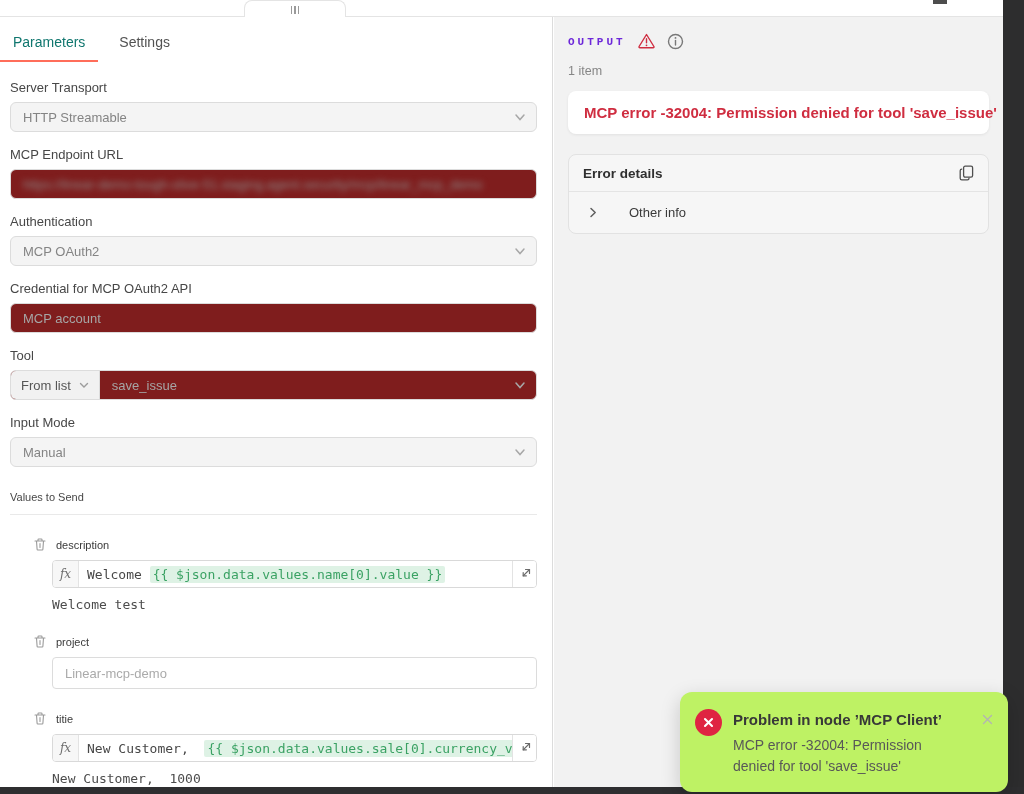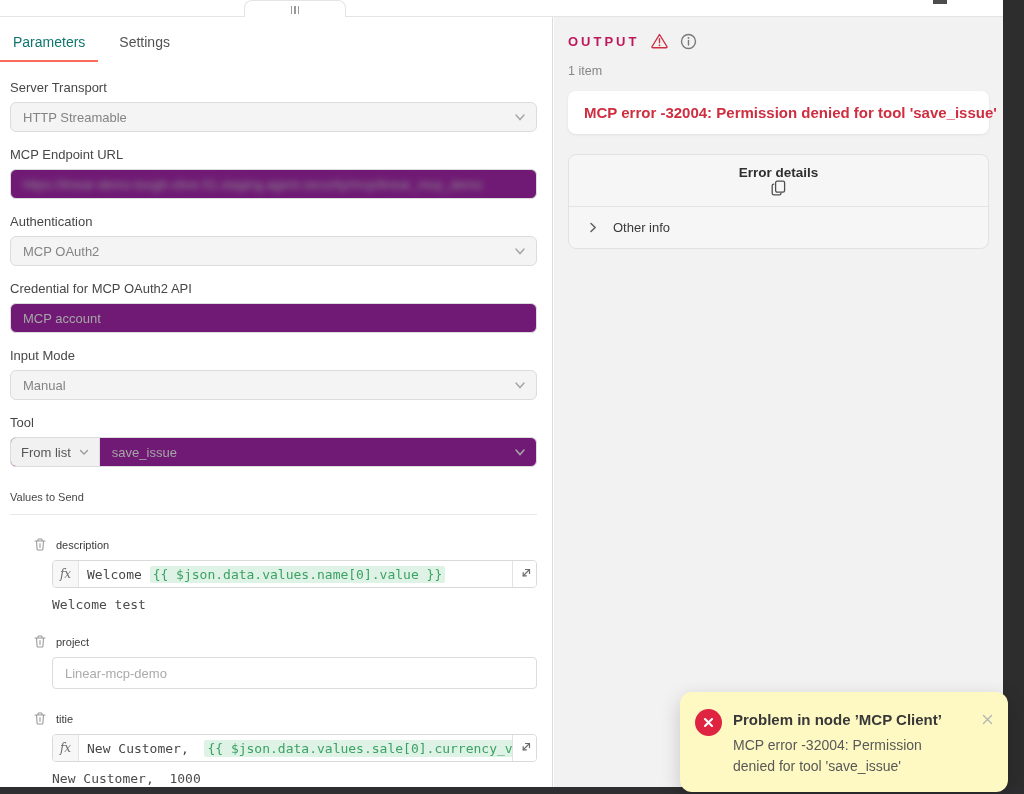--- a/index.html
+++ b/index.html
@@ -34,21 +34,21 @@
   .tab.active { color:#0f766e; font-weight:500; border-bottom:2px solid #ff6d5a; }
   .tab + .tab { margin-left:8px; }
 
   
   .form { padding:18px 15px 0 10px; }
   .group { margin-bottom:15px; }
   .flabel { display:block; font-size:13px; color:#474747; margin-bottom:7px; }
   .control { position:relative; height:30px; border:1px solid #dcdcdc; border-radius:6px;
     display:flex; align-items:center; font-size:13px; overflow:hidden; }
   .control.disabled { background:#f4f4f4; color:#848484; }
-  .control.white { background:#701a75; color:#a6a6a6; }
+  .control.white { background:#7f1d1d; color:#a6a6a6; }
   .control .val { padding-left:12px; white-space:nowrap; overflow:hidden; }
   .chev { position:absolute; right:10px; top:50%; transform:translateY(-50%); color:#a7a7a7; display:flex; }
   .blurred { filter:blur(3px); color:#8c8c8c; }
 
   .combo-seg { height:100%; display:flex; align-items:center; gap:8px; padding:0 10px;
     background:#f1f1f1; border-right:1px solid #dcdcdc; color:#565656; flex:0 0 auto; }
   .combo-seg .chev-inline { color:#9c9c9c; display:flex; }
 
   .section-label { font-size:11px; color:#474747;margin-top:24px; }
   .section-rule { border:none; border-top:1px solid #e9e9e9; margin-top:9px; }
@@ -69,38 +69,38 @@
     font-family:"DejaVu Sans Mono", monospace; font-size:13px; color:#474747; }
   .expr-hl { background:#def2e5; color:#3ba264; border-radius:2px; padding:1px 3px; }
   .expr-open { width:24px; flex:0 0 auto; background:#fff; border-left:1px solid #e3e3e3;
     display:flex; align-items:center; justify-content:center; color:#6b6b6b; cursor:pointer; }
   .preview { margin:9px 0 0 42px; font-family:"DejaVu Sans Mono", monospace; font-size:13px; color:#4c4c4c; white-space:pre; }
   .plain-input { height:28px; border:1px solid #dcdcdc; border-radius:4px; background:#fff;
     display:flex; align-items:center; padding:15px 12px; font-size:13px; color:#aaa; }
 
   
   .output-header { display:flex; align-items:center; gap:11px; }
-  .output-title { font-size:13px; font-weight:600; letter-spacing:3px; color:#be185d; }
+  .output-title { font-size:11px; font-weight:600; letter-spacing:3px; color:#6d28d9;font-family:Liberation Mono, monospace; }
   .warn-ic { color:#cf2d40; display:flex; }
   .info-ic { color:#787878; display:flex; }
   .items-count { margin-top:14px; font-size:12.5px; color:#868686; }
   .error-card { margin-top:13px; height:43px; background:#fff; border-radius:8px;
     box-shadow:0 1px 3px rgba(0,0,0,0.07); display:flex; align-items:center; padding:0 16px; }
   .error-card span { color:#cf2d40; font-size:15px; font-weight:600; white-space:nowrap; }
   .details-card { margin-top:20px; background:#f6f6f6; border:1px solid #e2e2e2; border-radius:8px; overflow:hidden; }
   .details-head { display:flex; align-items:center; justify-content:space-between; padding:10px 14px;
-    border-bottom:1px solid #e4e4e4;flex-direction:column; }
+    border-bottom:1px solid #e4e4e4; }
   .details-title { font-size:13.5px; font-weight:700; color:#2f2f2f; }
   .copy-btn { color:#4f4f4f; display:flex; cursor:pointer; }
-  .details-row { display:flex; align-items:center; gap:16px; padding:13px 14px 13px 20px; cursor:pointer; }
+  .details-row { display:flex; align-items:center; gap:32px; padding:13px 14px 13px 20px; cursor:pointer; }
   .details-row .chev-r { color:#5f5f5f; display:flex; }
   .details-row .row-label { font-size:13px; color:#3a3a3a; }
 
   
-  .toast { position:absolute; right:16px; bottom:2px; width:328px; min-height:97px; background:#fef9c3;
+  .toast { position:absolute; right:16px; bottom:2px; width:328px; min-height:97px; background:#bef264;
     border-radius:12px; box-shadow:0 6px 20px rgba(0,0,0,0.18); z-index:20;
     padding:17px 14px 16px 15px; display:flex; gap:11px; }
   .toast-icon { width:27px; height:27px; border-radius:50%; background:#df2442; flex:0 0 auto;
     display:flex; align-items:center; justify-content:center; color:#fff; }
   .toast-body { flex:1; padding-top:2px; }
   .toast-title-row { display:flex; align-items:flex-start; justify-content:space-between; }
   .toast-title { font-size:15px; font-weight:600; color:#383838; white-space:nowrap; }
   .toast-close { color:#b3b3b3; display:flex; margin-left:8px; margin-top:2px; cursor:pointer; }
   .toast-msg { margin-top:7px; font-size:14px; color:#585858; line-height:1.45; width:230px; }
 </style>
@@ -156,32 +156,20 @@
                 <polyline points="2,3 6,7.5 10,3" fill="none" stroke="currentColor" stroke-width="1.5" stroke-linecap="round"></polyline>
               </svg>
           </span>
         </div>
       </div>
 
       <div class="group">
         <span class="flabel">Credential for MCP OAuth2 API</span>
         <div class="control white">
           <span class="val">MCP account</span>
-        </div>
-      </div>
-
-      <div class="group">
-        <span class="flabel">Input Mode</span>
-        <div class="control disabled">
-          <span class="val">Manual</span>
-          <span class="chev">
-            <svg width="12" height="10" viewBox="0 0 12 10">
-                <polyline points="2,3 6,7.5 10,3" fill="none" stroke="currentColor" stroke-width="1.5" stroke-linecap="round"></polyline>
-              </svg>
-          </span>
         </div>
       </div>
 
       <div class="group">
         <span class="flabel">Tool</span>
         <div class="control white">
           <div class="combo-seg">
             <span>From list</span>
             <span class="chev-inline">
               <svg width="10" height="9" viewBox="0 0 10 9">
@@ -191,20 +179,32 @@
           </div>
           <span class="val">save_issue</span>
           <span class="chev">
             <svg width="12" height="10" viewBox="0 0 12 10">
                 <polyline points="2,3 6,7.5 10,3" fill="none" stroke="currentColor" stroke-width="1.5" stroke-linecap="round"></polyline>
               </svg>
           </span>
         </div>
       </div>
 
+      <div class="group">
+        <span class="flabel">Input Mode</span>
+        <div class="control disabled">
+          <span class="val">Manual</span>
+          <span class="chev">
+            <svg width="12" height="10" viewBox="0 0 12 10">
+                <polyline points="2,3 6,7.5 10,3" fill="none" stroke="currentColor" stroke-width="1.5" stroke-linecap="round"></polyline>
+              </svg>
+          </span>
+        </div>
+      </div>
+
       <div class="group" style="margin-top:20px;">
         <span class="section-label">Values to Send</span>
         <hr class="section-rule">
 
         <div class="vts-items">
 
           <div class="param-item">
             <div class="param-head">
               <span class="trash-btn">
                 <svg width="14" height="15" viewBox="0 0 14 15">

